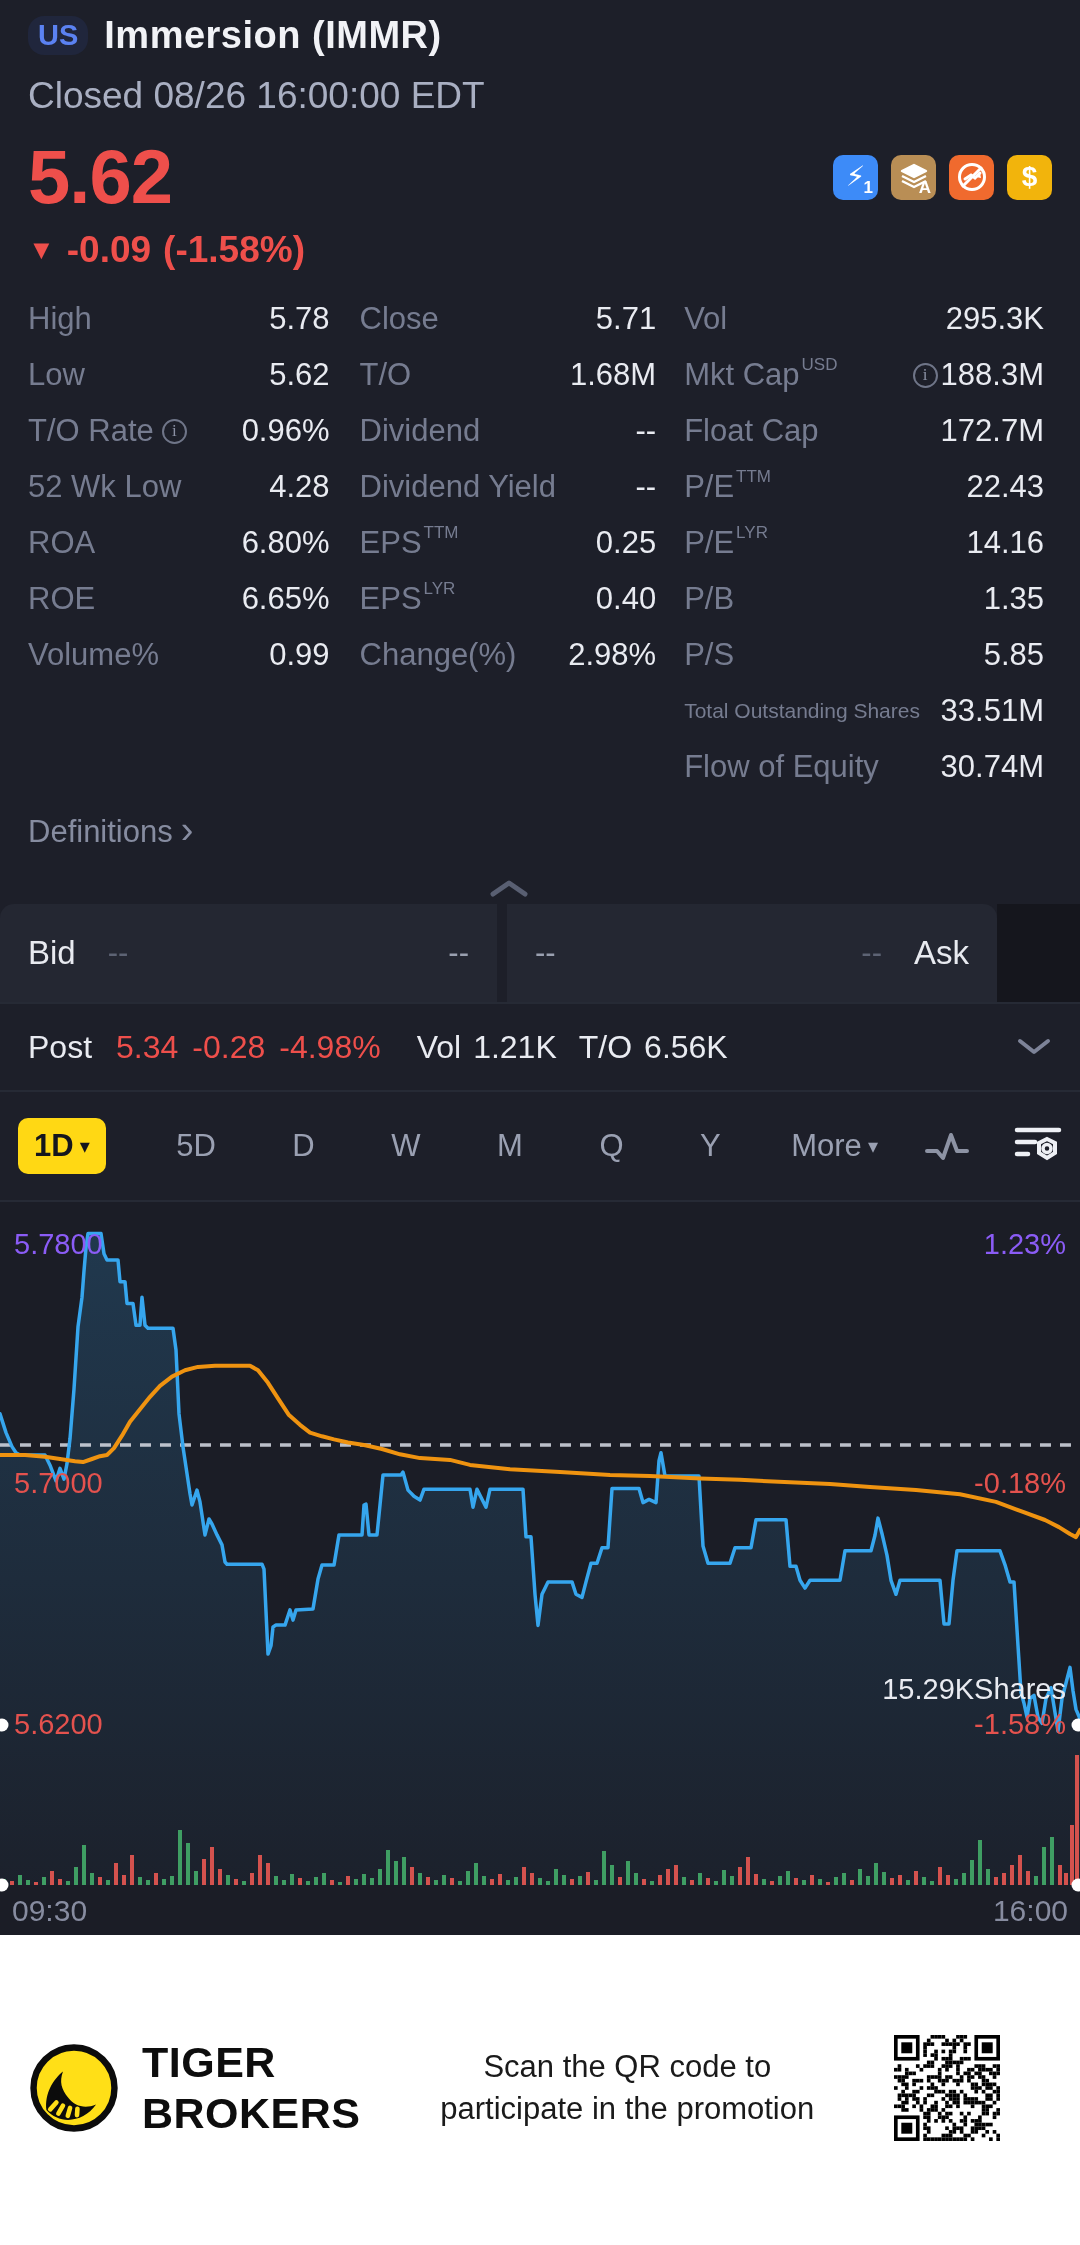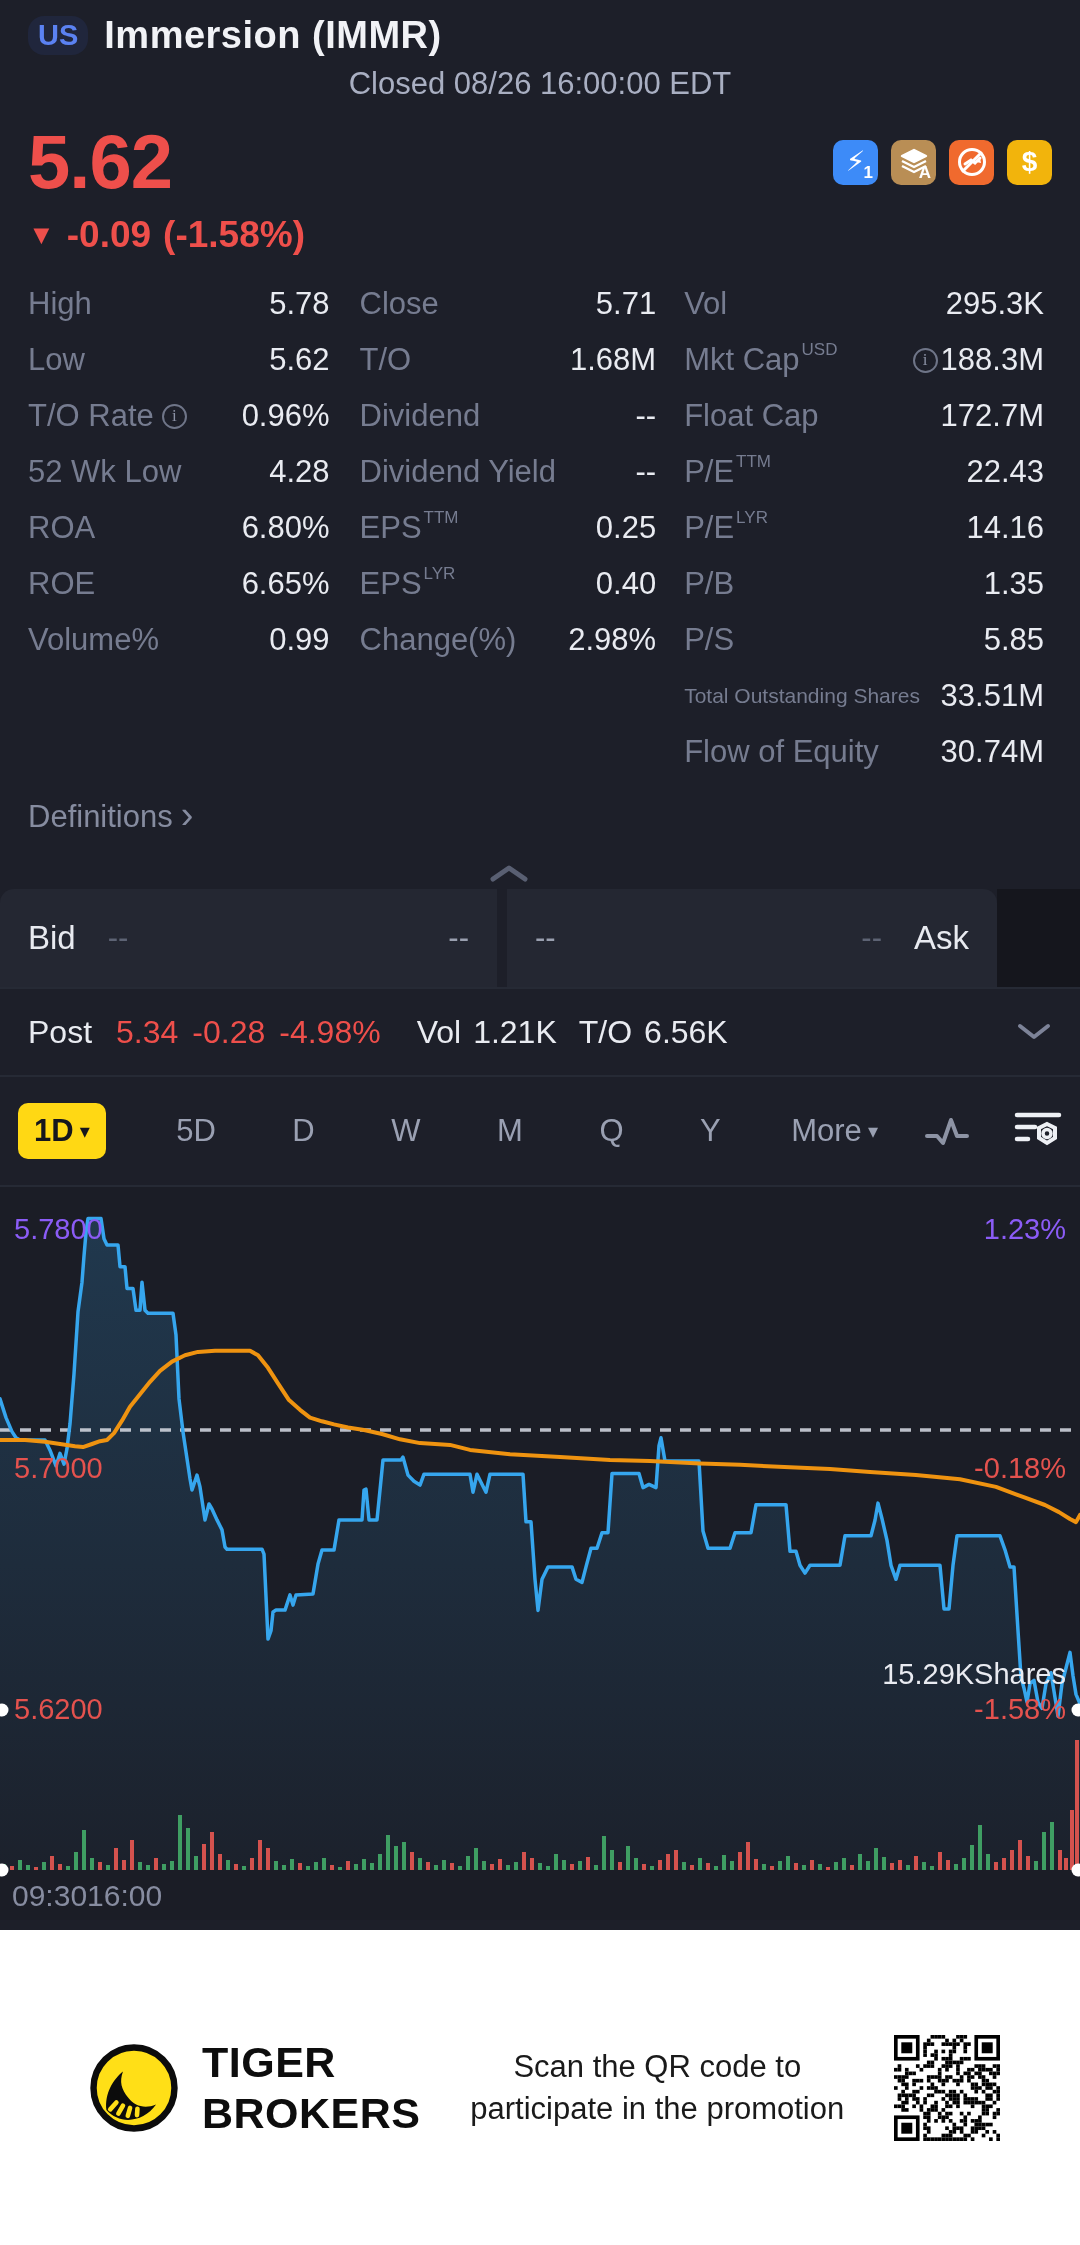--- a/index.html
+++ b/index.html
@@ -5,21 +5,21 @@
   html,body{margin:0;padding:0;background:#1d1f29;}
   *{box-sizing:border-box;font-family:"Liberation Sans","DejaVu Sans",sans-serif;}
   .app{width:1080px;height:2245px;overflow:hidden;position:relative;background:#1d1f29;}
   .dark{height:1930px;}
 
   
   .header{padding:14px 28px 0;}
   .title-row{display:flex;align-items:center;gap:16px;}
   .us-badge{background:#20263c;color:#5b82f2;font-weight:bold;font-size:29px;padding:4px 10px;border-radius:16px;line-height:1.1;}
   .title{color:#f1f2f6;font-size:38px;font-weight:bold;letter-spacing:.5px;}
-  .status{margin-top:9px;color:#a9afc2;font-size:31px;text-align:center;}
+  .status{margin-top:18px;color:#a9afc2;font-size:37px;}
 
   
   .price-row{display:flex;align-items:center;padding:0 28px;margin-top:22px;}
   .price{color:#ee4f4b;font-size:76px;font-weight:bold;letter-spacing:-1px;line-height:1;}
   .badges{margin-left:auto;display:flex;gap:13px;}
   .badge{width:45px;height:45px;border-radius:10px;display:flex;align-items:center;justify-content:center;position:relative;color:#fff;}
   .badge .glyph{font-size:28px;font-weight:bold;line-height:1;}
   .badge .sub{position:absolute;right:5px;bottom:2px;font-size:17px;font-weight:bold;color:#fff;}
   .change-row{padding:0 28px;margin-top:14px;color:#ee4f4b;font-size:37px;font-weight:600;display:flex;align-items:center;gap:12px;}
   .tri{font-size:27px;}
@@ -72,24 +72,24 @@
   .tab-more .caret{font-size:20px;color:#9aa0b2;}
   .tab-icons{display:flex;align-items:center;gap:44px;}
 
   
   .chart{height:735px;position:relative;background:#1b1d26;border-top:2px solid #262a35;}
   .chart svg.main{position:absolute;left:0;top:0;}
   .chart-label{position:absolute;font-size:29px;line-height:34px;}
   .cl-green{color:#8b5cf6;}
   .cl-red{color:#e4524e;}
   .cl-white{color:#e9ebf1;}
-  .time-axis{position:absolute;left:0;right:0;top:692px;display:flex;padding:0 12px;color:#878ca0;font-size:30px;}
+  .time-axis{position:absolute;left:0;right:0;top:692px;display:flex;justify-content:space-between;padding:0 12px;color:#878ca0;font-size:30px;}
 
   
-  .footer{height:315px;background:#ffffff;display:flex;align-items:center;padding:0 80px 0 88px;}
+  .footer{height:315px;background:#ffffff;display:flex;align-items:center;padding:0 80px 0 28px;}
   .brand{display:flex;align-items:center;gap:22px;}
   .brand-name{color:#0d0d0d;font-size:43px;font-weight:800;line-height:1.18;letter-spacing:.5px;}
   .promo{flex:1;text-align:center;color:#1a1a1a;font-size:31px;line-height:42px;padding:0 30px;}
   .qr{width:106px;height:106px;background:#fff;flex:none;}
 </style>
 </head>
 <body>
 
 <div class="app">
   <div class="dark">

